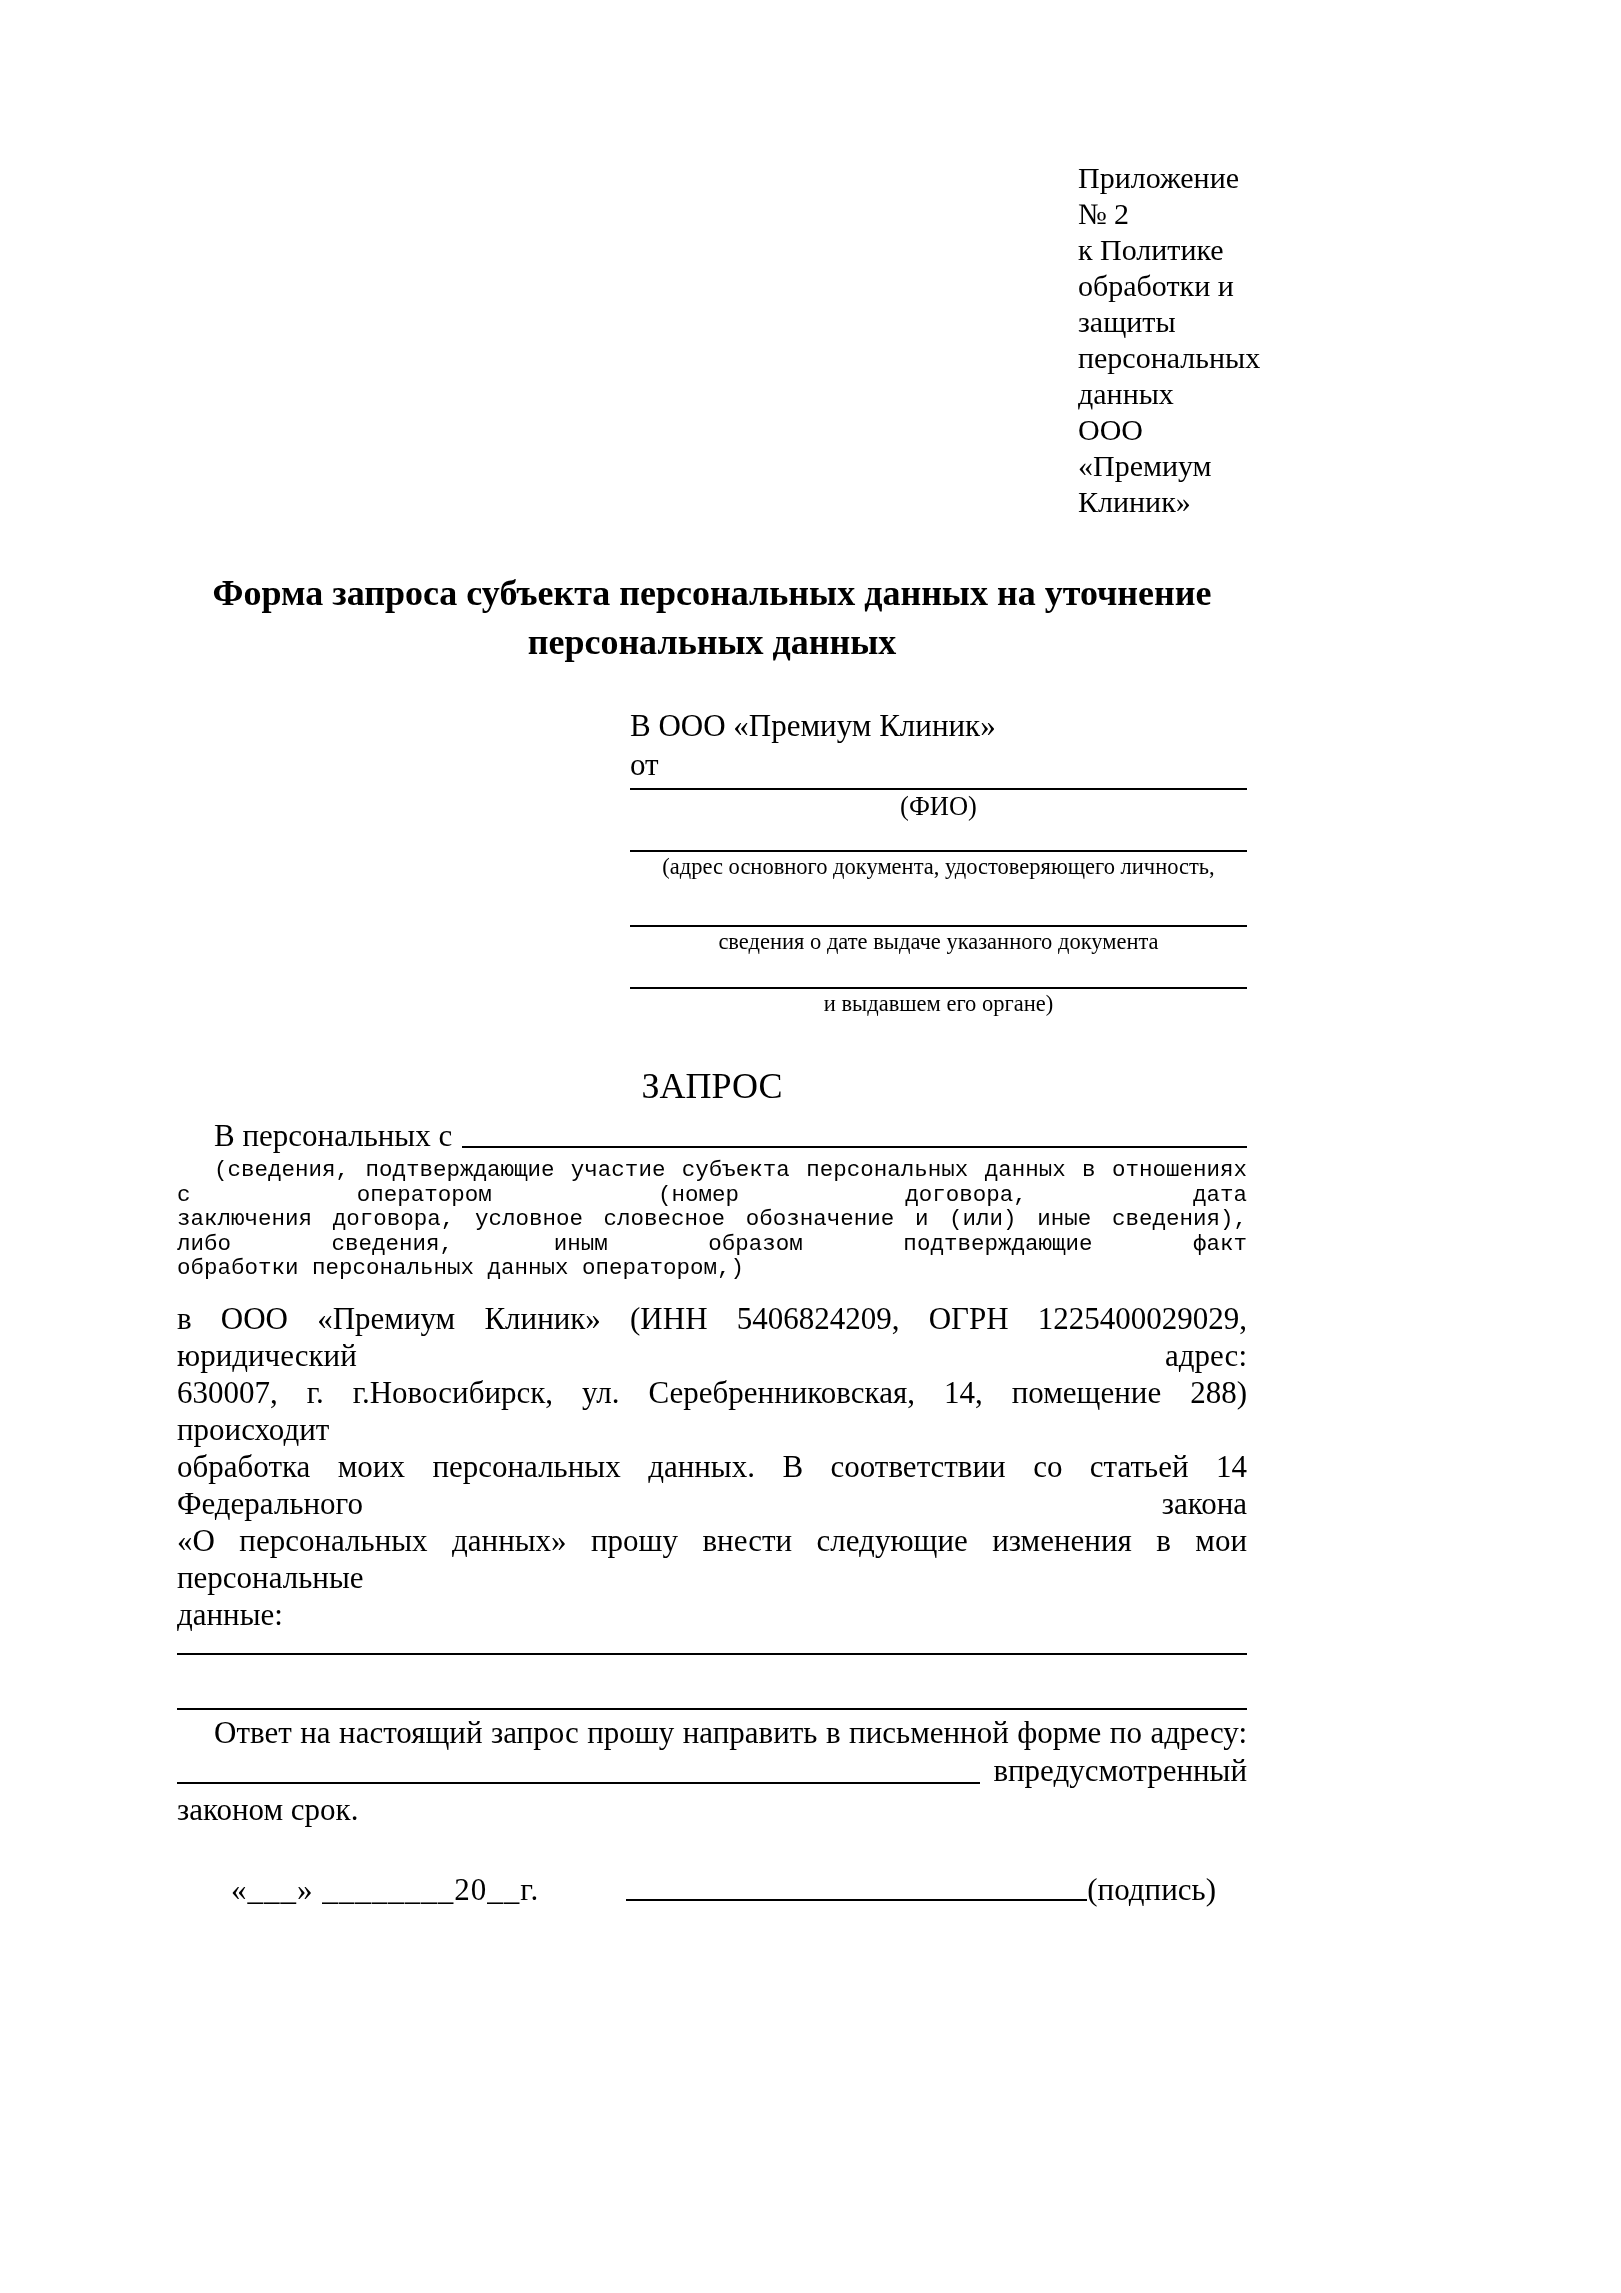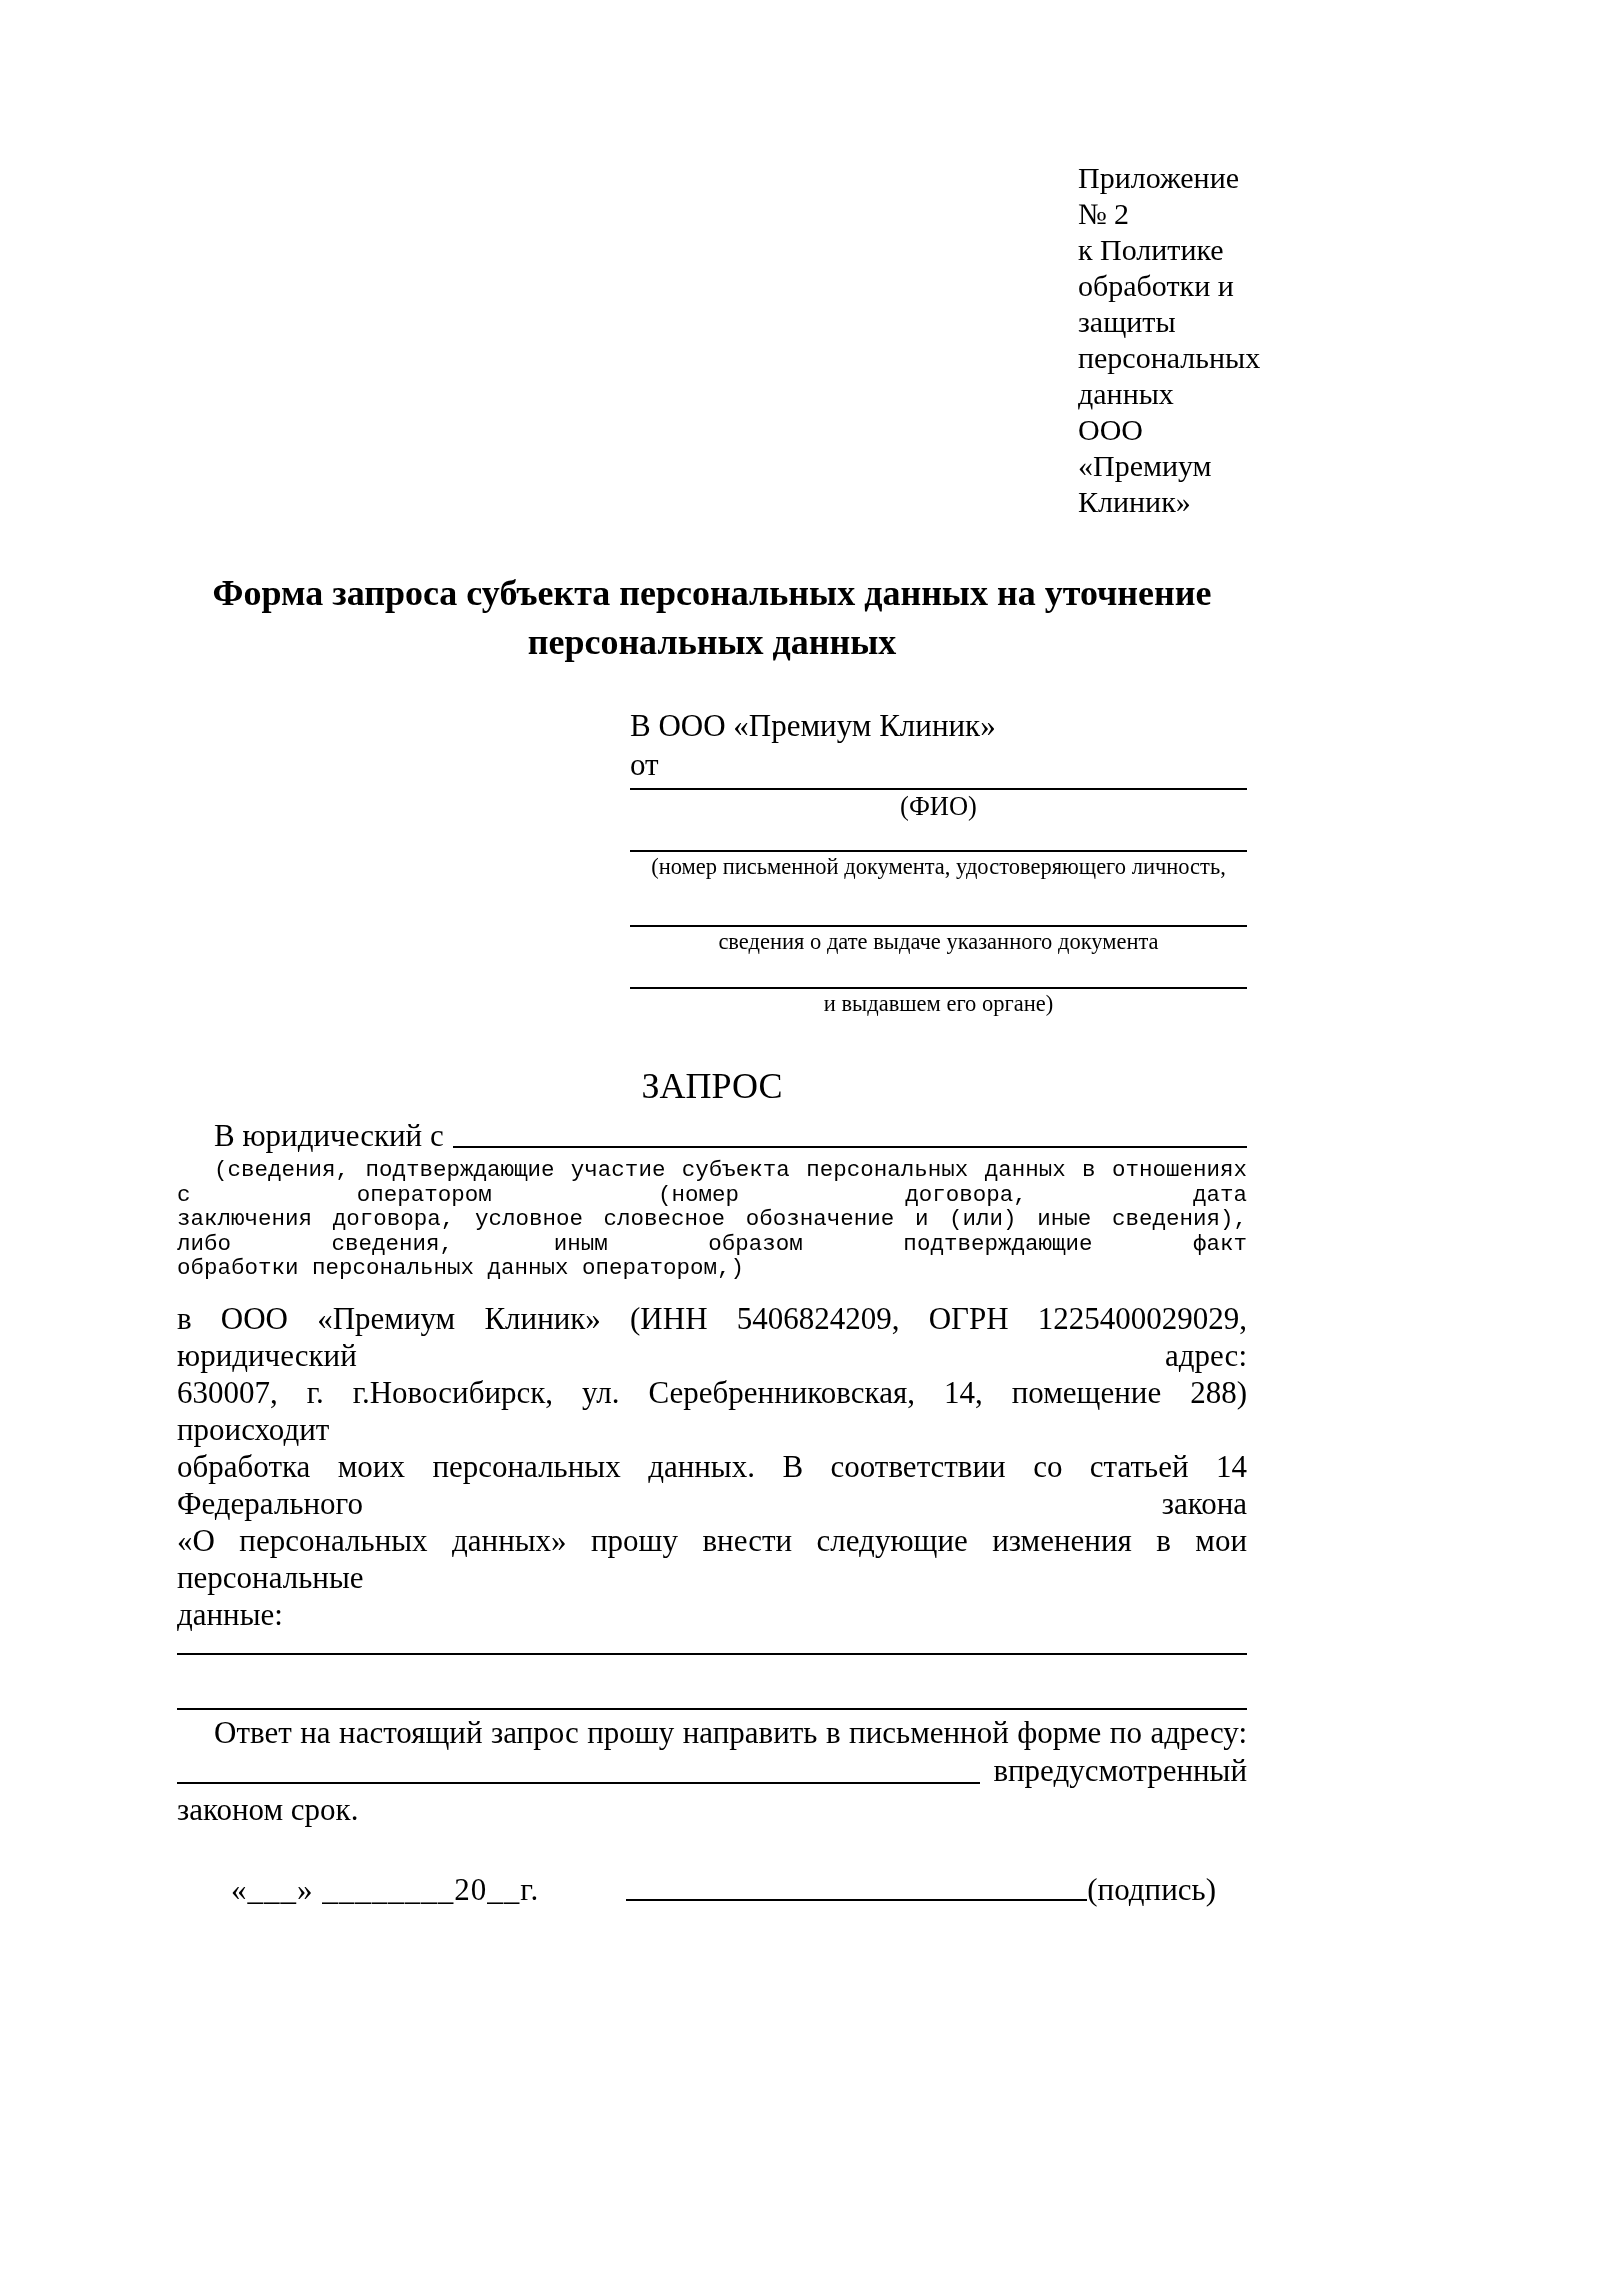--- a/index.html
+++ b/index.html
@@ -92,33 +92,33 @@
   <div class="title">Форма запроса субъекта персональных данных на уточнение персональных данных</div>
 
   <div class="addressee">
     <div class="to">В ООО «Премиум Клиник»</div>
     <div class="from">от</div>
 
     <div class="blank f1"></div>
     <div class="caption fio">(ФИО)</div>
 
     <div class="blank f2"></div>
-    <div class="caption">(номер письменной документа, удостоверяющего личность,</div>
+    <div class="caption">(адрес основного документа, удостоверяющего личность,</div>
 
     <div class="blank f3"></div>
     <div class="caption">сведения о дате выдаче указанного документа</div>
 
     <div class="blank f4"></div>
     <div class="caption">и выдавшем его органе)</div>
   </div>
 
   <div class="zapros">ЗАПРОС</div>
 
   <div class="intro-row">
-    <span class="intro-label">В юридический с</span>
+    <span class="intro-label">В персональных с</span>
     <span class="intro-rule"></span>
   </div>
 
   <div class="note">
     <div class="jline first">(сведения, подтверждающие участие субъекта персональных данных в отношениях с оператором (номер договора, дата</div>
     <div class="jline">заключения договора, условное словесное обозначение и (или) иные сведения), либо сведения, иным образом подтверждающие факт</div>
     <div class="jline last">обработки персональных данных оператором,)</div>
   </div>
 
   <div class="body-par">

